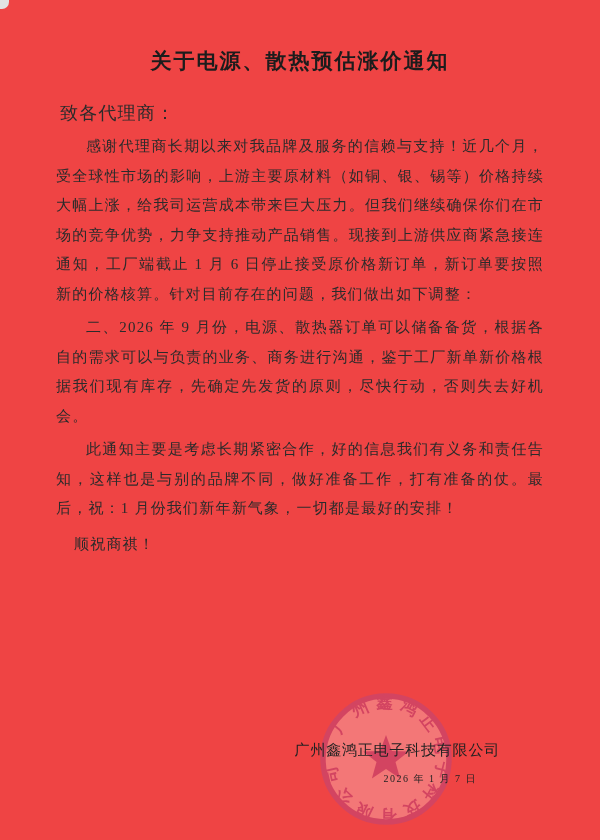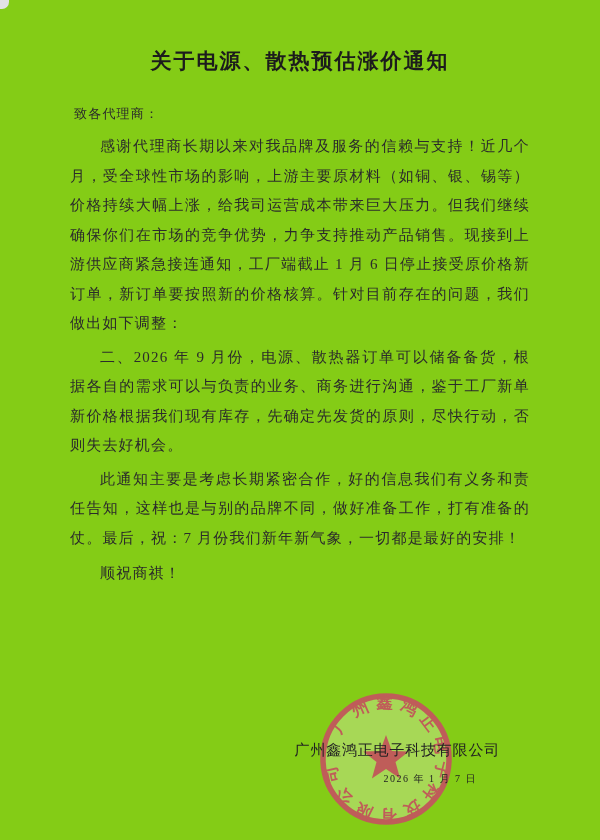--- a/index.html
+++ b/index.html
@@ -5,51 +5,51 @@
   html, body {
     margin: 0;
     padding: 0;
     background: #f4f4f4;
   }
   .page {
     position: relative;
     width: 600px;
     height: 840px;
     margin: 0 auto;
-    background: #84cc16;
+    background: #ef4444;
     overflow: hidden;
     font-family: "Liberation Serif", "DejaVu Serif", serif;
     color: #2b2b2b;
     box-sizing: border-box;
-    padding: 0 70px;
+    padding: 0 44px;
   }
   .corner-artifact {
     position: absolute;
     left: 0; top: 0;
     width: 9px; height: 9px;
     background: #e2e2e2;
     border-radius: 0 0 7px 0;
   }
   .doc-title {
     margin: 46px 0 0 0;
     font-size: 21px;
     font-weight: 700;
     text-align: center;
     letter-spacing: 2px;
     color: #1c1c1c;
     line-height: 30px;
   }
   .salutation {
-    margin: 23px 0 0 4px;
-    font-size: 13px;
+    margin: 23px 0 0 16px;
+    font-size: 18px;
     letter-spacing: 1.2px;
     line-height: 29px;
   }
   .body-para {
-    margin: 4px 0;
+    margin: 4px 12px;
     font-size: 15px;
     letter-spacing: 1.2px;
     line-height: 29.5px;
     text-align: justify;
     text-indent: 2em;
   }
   .closing {
     margin: 6px 0 0 0;
     font-size: 15px;
     letter-spacing: 1.2px;
@@ -91,21 +91,21 @@
 <div class="page">
 
   <div class="corner-artifact"></div>
 
   <h1 class="doc-title">关于电源、散热预估涨价通知</h1>
 
   <p class="salutation">致各代理商：</p>
 
   <p class="body-para">感谢代理商长期以来对我品牌及服务的信赖与支持！近几个月，受全球性市场的影响，上游主要原材料（如铜、银、锡等）价格持续大幅上涨，给我司运营成本带来巨大压力。但我们继续确保你们在市场的竞争优势，力争支持推动产品销售。现接到上游供应商紧急接连通知，工厂端截止 1 月 6 日停止接受原价格新订单，新订单要按照新的价格核算。针对目前存在的问题，我们做出如下调整：</p>
   <p class="body-para">二、2026 年 9 月份，电源、散热器订单可以储备备货，根据各自的需求可以与负责的业务、商务进行沟通，鉴于工厂新单新价格根据我们现有库存，先确定先发货的原则，尽快行动，否则失去好机会。</p>
-  <p class="body-para">此通知主要是考虑长期紧密合作，好的信息我们有义务和责任告知，这样也是与别的品牌不同，做好准备工作，打有准备的仗。最后，祝：7 月份我们新年新气象，一切都是最好的安排！</p>
+  <p class="body-para">此通知主要是考虑长期紧密合作，好的信息我们有义务和责任告知，这样也是与别的品牌不同，做好准备工作，打有准备的仗。最后，祝：1 月份我们新年新气象，一切都是最好的安排！</p>
 
   <p class="closing">顺祝商祺！</p>
 
   <svg class="stamp" viewBox="0 0 150 150" xmlns="http://www.w3.org/2000/svg">
     <g opacity="0.82">
       <circle cx="75" cy="75" r="63" fill="#fff5f7" fill-opacity="0.35" stroke="#cd4568" stroke-width="5.5"></circle>
       <polygon points="75,51 80.9,66.9 97.8,67.6 84.5,78.1 89.1,94.4 75,85 60.9,94.4 65.5,78.1 52.2,67.6 69.1,66.9" fill="#cd4568"></polygon>
       <defs>
         <path id="stamp-arc" d="M75,75 m-51,0 a51,51 0 1,1 102,0 a51,51 0 1,1 -102,0" fill="none"></path>
       </defs>

